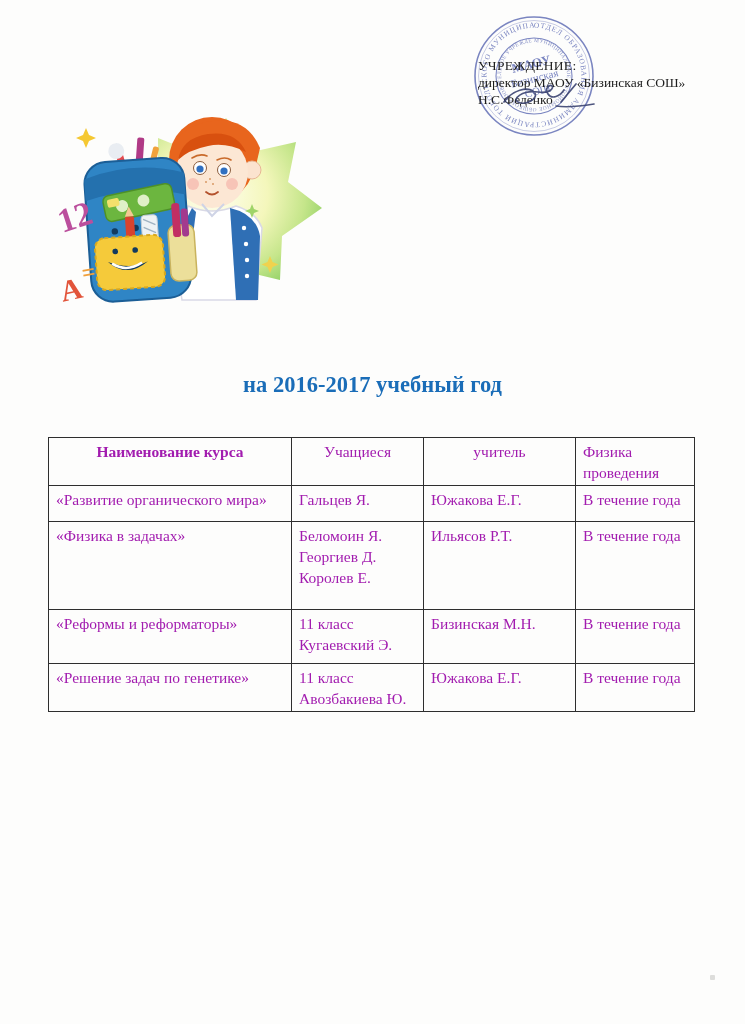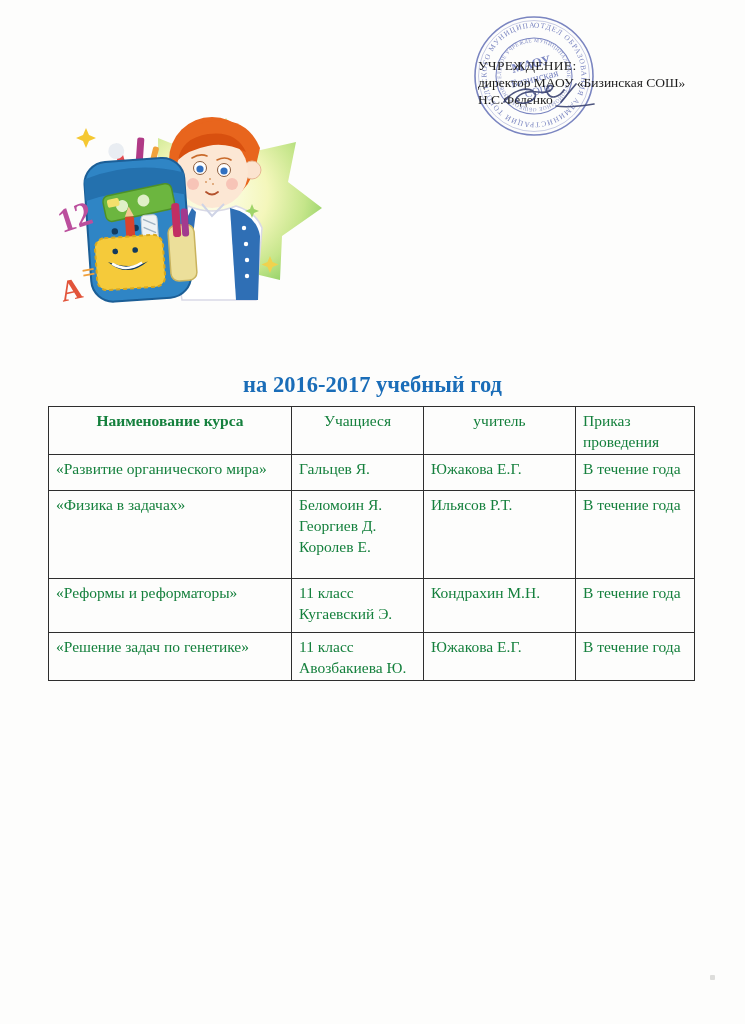--- a/index.html
+++ b/index.html
@@ -27,23 +27,23 @@
   
   .illu-svg{position:absolute;left:30px;top:108px;width:300px;height:205px;}
   
   .doc-title{
     position:absolute;left:0;top:370px;width:745px;
     text-align:center;font-weight:bold;font-size:22.5px;line-height:29px;
     color:#1a6db8;
   }
   
   .sched{
-    position:absolute;left:48px;top:406px;
+    position:absolute;left:48px;top:437px;
     border-collapse:collapse;table-layout:fixed;width:646px;
-    font-size:15.5px;line-height:21px;color:#15803d;border-radius:25px;
+    font-size:15.5px;line-height:21px;color:#a21caf;border-radius:25px;
   }
   .sched th,.sched td{
     border:1.4px solid #2e2e2e;
     vertical-align:top;
     padding:3px 7px 2px 7px;
     overflow:hidden;
   }
   .sched th{font-weight:normal;text-align:center;}
   .sched th.b{font-weight:bold;}
   .sched th.lft{text-align:left;}
@@ -213,21 +213,21 @@
       <col style="width:243px">
         <col style="width:132px">
         <col style="width:152px">
         <col style="width:119px">
     </colgroup>
     <thead>
       <tr class="row-head">
         <th class="b">Наименование курса</th>
         <th>Учащиеся</th>
         <th>учитель</th>
-        <th class="lft">Приказ проведения</th>
+        <th class="lft">Физика проведения</th>
       </tr>
     </thead>
     <tbody>
       <tr class="row-0">
         <td>«Развитие органического мира»</td>
         <td>
           <div>Гальцев Я.</div>
         </td>
         <td>Южакова Е.Г.</td>
         <td>В течение года</td>
@@ -241,21 +241,21 @@
         </td>
         <td>Ильясов Р.Т.</td>
         <td>В течение года</td>
       </tr>
       <tr class="row-2">
         <td>«Реформы и реформаторы»</td>
         <td>
           <div>11 класс</div>
           <div>Кугаевский Э.</div>
         </td>
-        <td>Кондрахин М.Н.</td>
+        <td>Бизинская М.Н.</td>
         <td>В течение года</td>
       </tr>
       <tr class="row-3">
         <td>«Решение задач по генетике»</td>
         <td>
           <div>11 класс</div>
           <div>Авозбакиева Ю.</div>
         </td>
         <td>Южакова Е.Г.</td>
         <td>В течение года</td>

